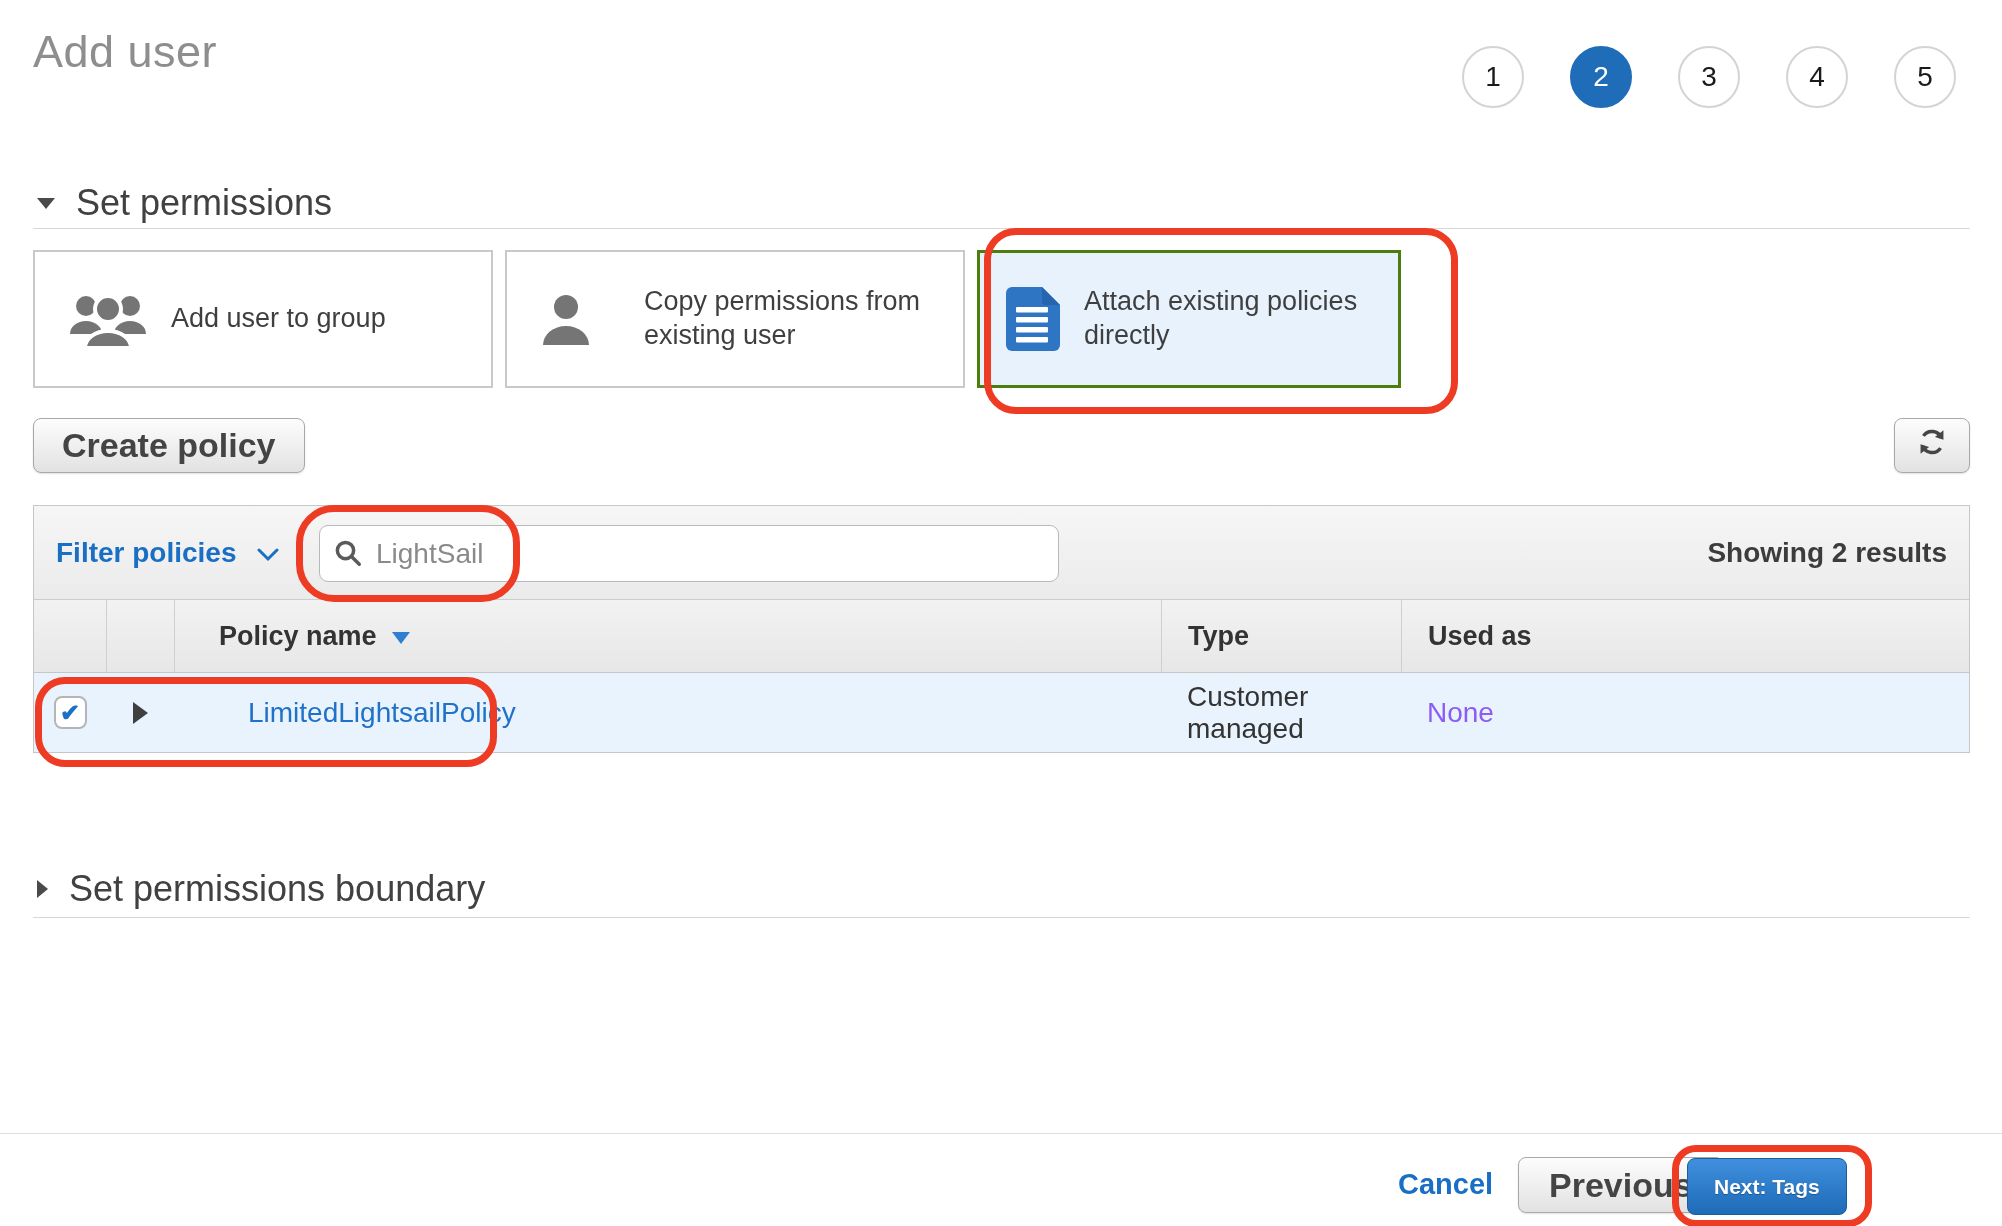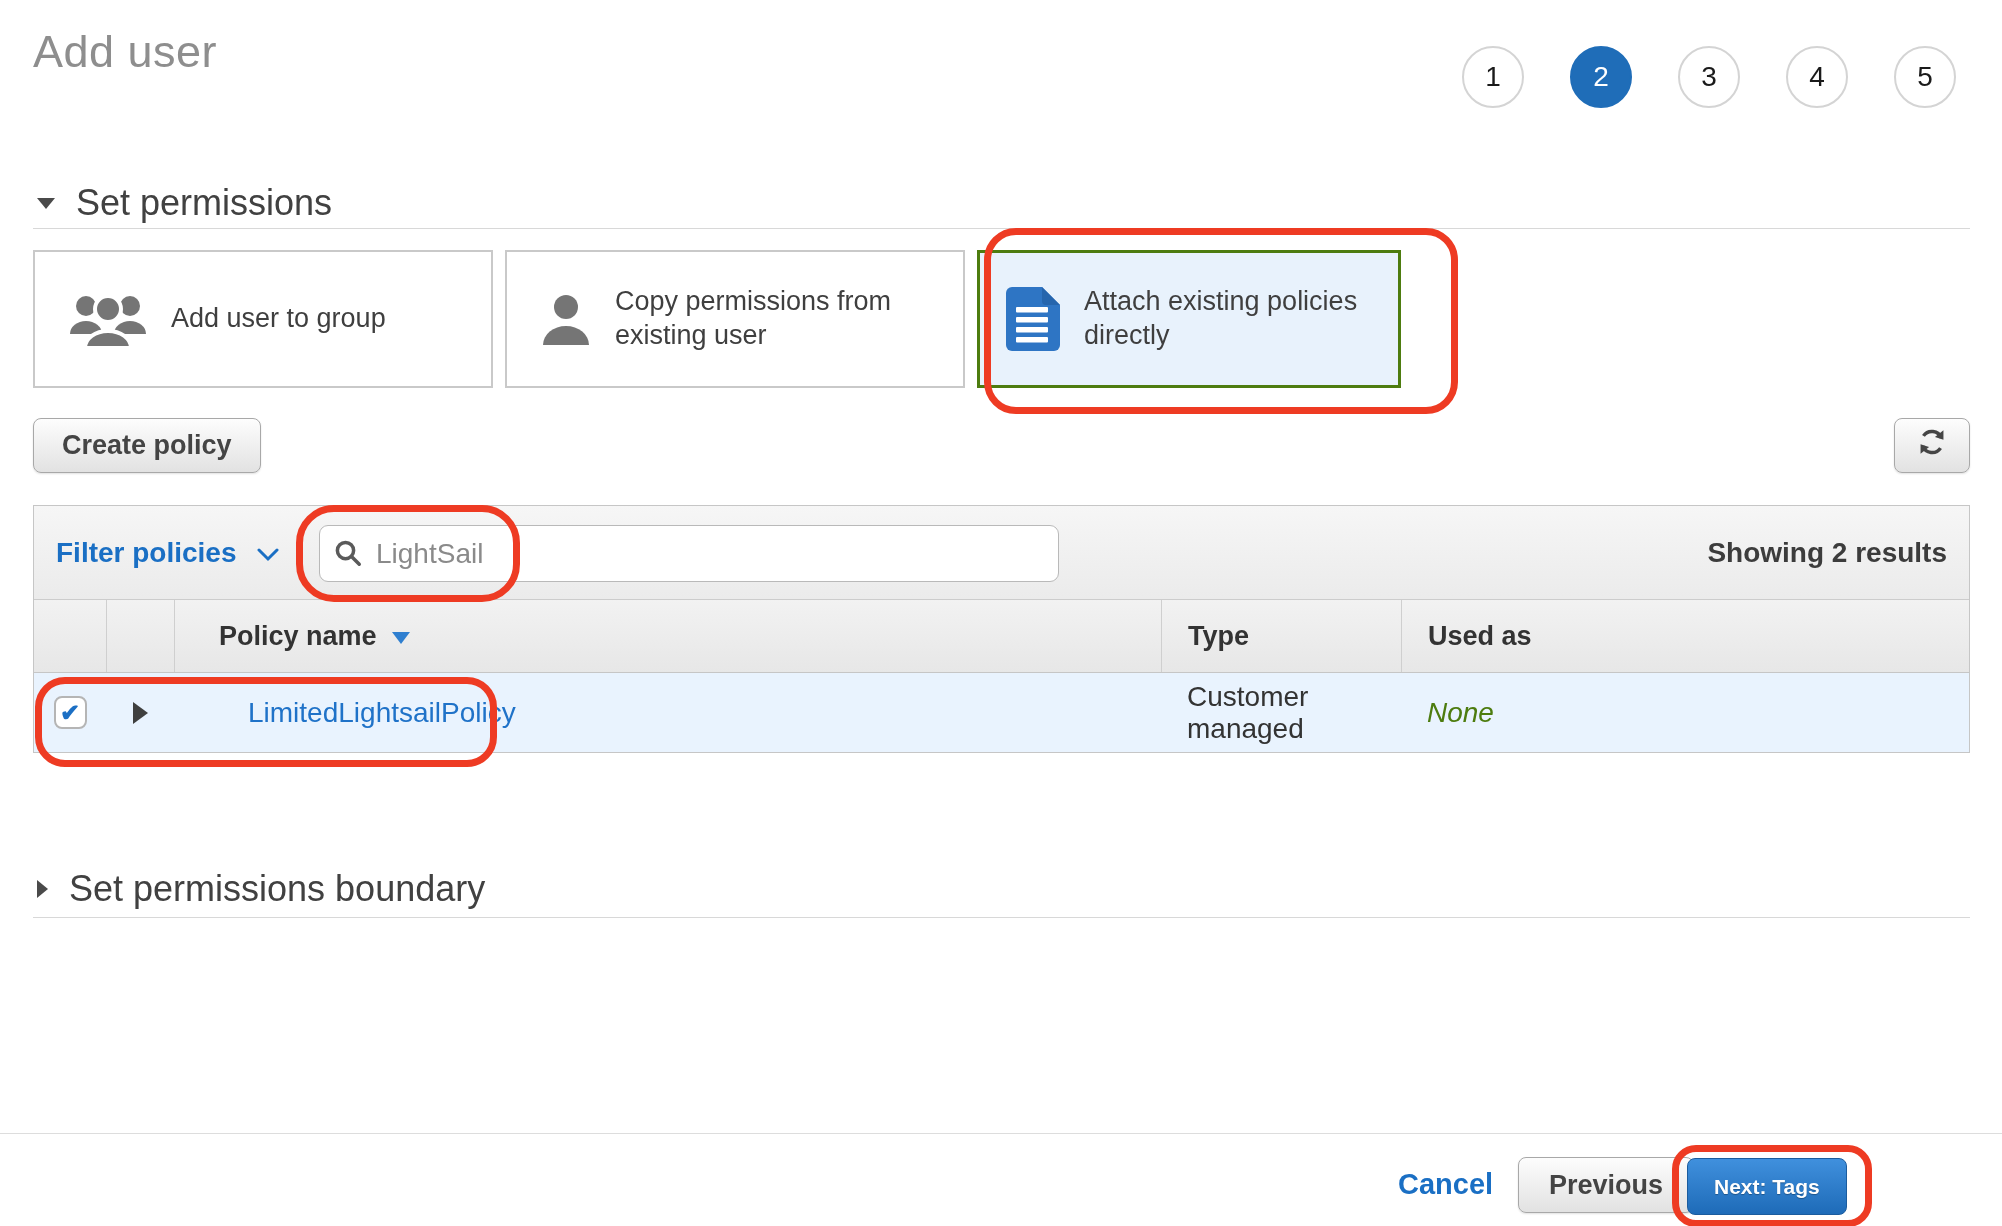--- a/index.html
+++ b/index.html
@@ -33,21 +33,21 @@
   .red-ring { position:absolute; border:7px solid #ee3b23; border-radius:32px; pointer-events:none; }
   #ring-card   { left:984px;  top:228px;  width:474px; height:186px; }
   #ring-search { left:296px;  top:505px;  width:224px; height:97px;  border-radius:38px; }
   #ring-row    { left:35px;   top:677px;  width:462px; height:90px;  border-radius:30px; }
   #ring-next   { left:1672px; top:1145px; width:200px; height:82px;  border-radius:24px; }
 
   
   .gbtn { display:inline-flex; align-items:center; justify-content:center;
           border:1px solid #a8a8a8; border-radius:8px;
           background:linear-gradient(#fdfdfd, #e2e2e2);
-          font-size:27px; font-weight:bold; color:#444; cursor:pointer;
+          font-size:34px; font-weight:bold; color:#444; cursor:pointer;
           box-shadow:0 1px 2px rgba(0,0,0,0.12); }
   .create-policy { position:absolute; left:33px; top:418px; height:55px; padding:0 28px; }
   .refresh-btn { position:absolute; right:32px; top:418px; width:76px; height:55px; }
 
   
   .tablewrap { position:absolute; left:33px; top:505px; width:1937px; border:1px solid #c6c6c6; }
   .filterbar { position:relative; height:94px; background:linear-gradient(#f6f6f6,#ebebeb); border-bottom:1px solid #ccc; }
   .filter-link { position:absolute; left:22px; top:0; height:94px; display:flex; align-items:center; gap:20px;
                  font-size:28px; font-weight:bold; color:#1a6fc4; cursor:pointer; }
   .search-box { position:absolute; left:285px; top:19px; width:740px; height:57px; }
@@ -68,21 +68,21 @@
   .thead > div + div { border-left:1px solid #cfcfcf; }
   .thead .col-name { padding-left:44px; gap:15px; font-size:27px; font-weight:bold; color:#333;align-items:center; }
   .thead .col-type, .thead .col-used { padding-left:26px; font-size:27px; font-weight:bold; color:#333; }
   .sort-arrow { width:0; height:0; border-left:9px solid transparent; border-right:9px solid transparent; border-top:12px solid #2f7fd0; margin-top:4px; }
   .expand-arrow { width:0; height:0; border-top:11px solid transparent; border-bottom:11px solid transparent; border-left:15px solid #3f3f3f; cursor:pointer; }
   .checkbox { width:33px; height:33px; background:#fff; border:2px solid #b5b5b5; border-radius:8px;
               display:flex; align-items:center; justify-content:center; cursor:pointer;
               font-size:24px; font-weight:bold; color:#1b6fc4; line-height:1; }
   .trow .col-name a { margin-left:74px; font-size:28px; color:#1f72c8; text-decoration:none; cursor:pointer; }
   .trow .col-type { padding-left:26px; font-size:28px; color:#333; }
-  .trow .col-used { padding-left:26px; font-size:28px; font-style:italic; color:#4d7c0f; }
+  .trow .col-used { padding-left:26px; font-size:28px; color:#8b5cf6; }
 
   
   .footer-divider { position:absolute; left:0; right:0; top:1133px; border-top:1px solid #ddd; }
   .cancel-link { position:absolute; left:1398px; top:1168px; font-size:29px; font-weight:bold; color:#1a6fc4; cursor:pointer; }
   .previous-btn { position:absolute; left:1518px; top:1157px; height:56px; padding:0 30px; }
   .next-btn { position:absolute; left:1687px; top:1158px; height:57px; padding:0 26px;
               display:inline-flex; align-items:center; justify-content:center;
               border:1px solid #1b5c9e; border-radius:8px;
               background:linear-gradient(#4090dd, #1e6bb8);
               font-size:21px; font-weight:bold; color:#fff; cursor:pointer;
@@ -130,21 +130,21 @@
 
     <div class="card">
       <span class="icon-wrap">
         <svg width="50" height="52" viewBox="0 0 50 52">
           <g fill="#757575">
             <circle cx="25" cy="14" r="12"></circle>
             <path d="M2 52 a23 19 0 0 1 46 0 z"></path>
           </g>
         </svg>
       </span>
-      <span class="txt" style="max-width:310px;">Copy permissions from existing user</span>
+      <span class="txt" style="max-width:310px;margin-left:29px;">Copy permissions from existing user</span>
     </div>
 
     <div class="card selected">
       <span class="icon-wrap">
         <svg width="56" height="64" viewBox="0 0 56 64">
           <path d="M8 0 h30 L56 18 v40 a6 6 0 0 1 -6 6 H8 a6 6 0 0 1 -6 -6 V6 a6 6 0 0 1 6 -6 z" fill="#2e75c4"></path>
           <path d="M38 0 L56 18 H42 a4 4 0 0 1 -4 -4 z" fill="#2565ad"></path>
           <g fill="#fff">
             <rect x="12" y="20" width="32" height="5.5" rx="1"></rect>
             <rect x="12" y="30" width="32" height="5.5" rx="1"></rect>

